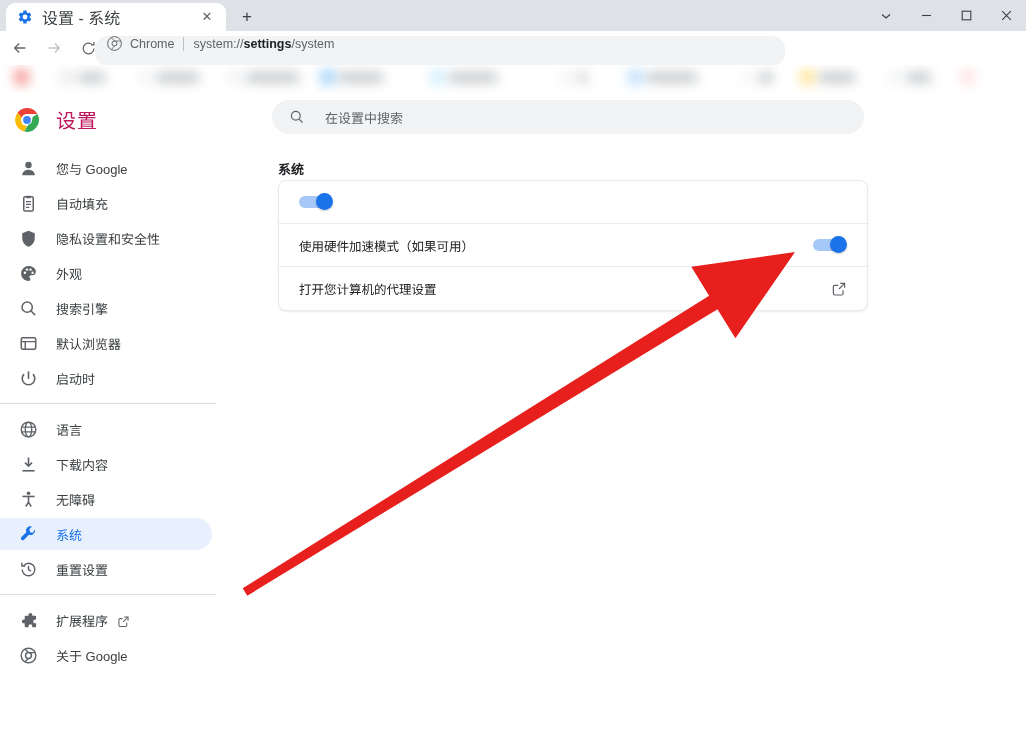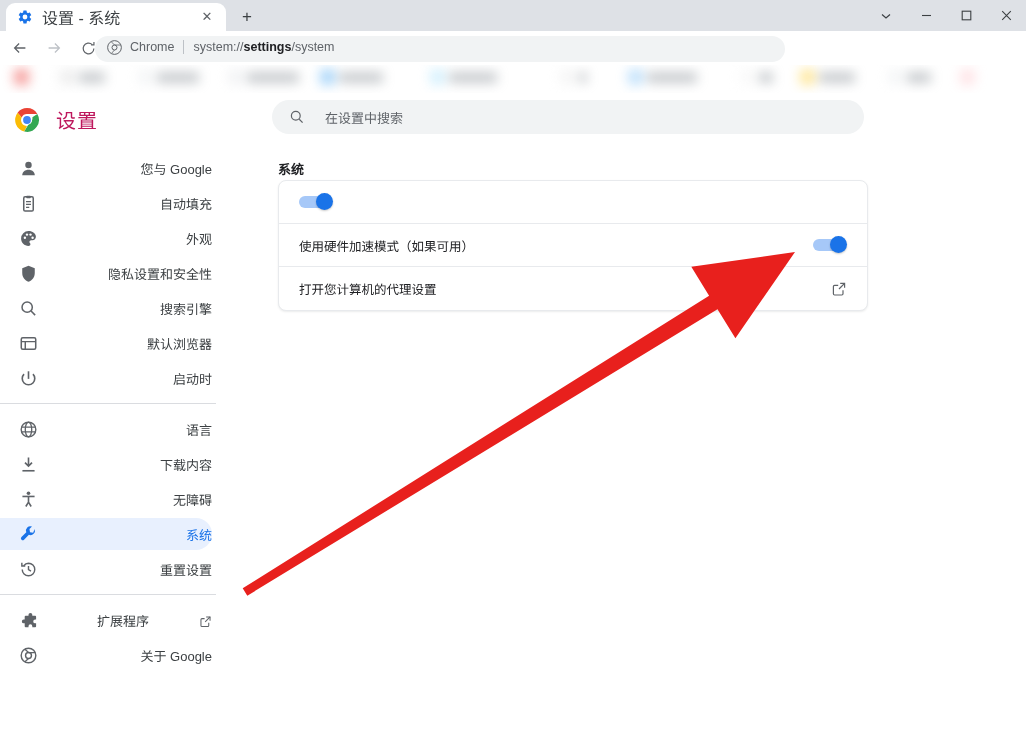--- a/index.html
+++ b/index.html
@@ -62,21 +62,21 @@
   }
   .nav-btn {
     width: 28px; height: 28px; margin-left: 6px;
     display: flex; align-items: center; justify-content: center;
     color: #5f6368; cursor: pointer; border-radius: 50%;
   }
   .nav-btn.disabled { color: #bdc1c6; }
   .omnibox {
     position: absolute; left: 95px; top: 5px; width: 690px; height: 26px;
     background: #f1f3f4; border-radius: 13px;
-    display: flex; align-items: flex-start; padding: 4px 12px;
+    display: flex; align-items: flex-end; padding: 15px 12px;
     cursor: text;
   }
   .chrome-mark { width: 15px; height: 15px; flex: 0 0 15px; }
   .omni-label {
     font-size: 12.5px; color: #5f6368; margin-left: 8px; white-space: nowrap;
   }
   .omni-sep {
     width: 1px; height: 14px; background: #bdc1c6; margin: 0 9px; flex: 0 0 1px;
   }
   .omni-url { font-size: 12.5px; white-space: nowrap; color: #5f6368; }
@@ -125,21 +125,20 @@
   .brand-logo { width: 26px; height: 26px; }
   .brand-text {
     margin-left: 16px; font-size: 20px; color: #be185d; letter-spacing: 1px;
   }
   .navlist { position: absolute; left: 0; top: 56px; width: 216px; }
   .navitem {
     position: relative; display: flex; align-items: center;
     height: 32px; margin: 3px 4px 3px 0;
     border-radius: 0 16px 16px 0; cursor: pointer;
     color: #3c4043;
-    justify-content: space-between;
   }
   .navitem .ico {
     width: 20px; height: 20px; margin-left: 18px; flex: 0 0 20px;
     display: flex; align-items: center; justify-content: center;
     color: #5f6368;
   }
   .navitem .lbl { margin-left: 18px; font-size: 13px; white-space: nowrap; }
   .navitem.active { background: #e8f0fe; }
   .navitem.active .ico, .navitem.active .lbl { color: #1a73e8; }
   .navitem .ext { margin-left: 9px; width: 13px; height: 13px; color: #5f6368; }
@@ -384,36 +383,36 @@
                 <rect x="5" y="3" width="10" height="15" rx="1.4" fill="none" stroke="currentColor" stroke-width="1.6"></rect>
                 <rect x="7.6" y="1.8" width="4.8" height="2.8" rx="0.8"></rect>
                 <path d="M7.4 8h5.2M7.4 11h5.2M7.4 14h3.4" stroke="currentColor" stroke-width="1.3"></path>
               </svg>
             </span>
             <span class="lbl">自动填充</span>
           </div>
           <div class="navitem">
             <span class="ico">
               <svg width="19" height="19" viewBox="0 0 20 20" fill="currentColor">
+                <path d="M10 1.8l6.6 2.6v5c0 4.3-2.8 7.9-6.6 9.2-3.8-1.3-6.6-4.9-6.6-9.2v-5z"></path>
+              </svg>
+            </span>
+            <span class="lbl">隐私设置和安全性</span>
+          </div>
+          <div class="navitem">
+            <span class="ico">
+              <svg width="19" height="19" viewBox="0 0 20 20" fill="currentColor">
                 <path d="M10 2.2A7.8 7.8 0 002.2 10c0 4.3 3.5 7.8 7.8 7.8 1.2 0 2-.8 2-1.8 0-.5-.2-.9-.5-1.2-.3-.3-.5-.7-.5-1.2 0-1 .8-1.8 1.8-1.8h1.4c2 0 3.6-1.6 3.6-3.6 0-3.4-3.5-6-7.8-6z" fill="currentColor"></path>
                 <circle cx="6.2" cy="9.2" r="1.25" fill="#fff"></circle>
                 <circle cx="8.4" cy="5.9" r="1.25" fill="#fff"></circle>
                 <circle cx="12.1" cy="5.9" r="1.25" fill="#fff"></circle>
                 <circle cx="14.3" cy="9.2" r="1.25" fill="#fff"></circle>
               </svg>
             </span>
             <span class="lbl">外观</span>
-          </div>
-          <div class="navitem">
-            <span class="ico">
-              <svg width="19" height="19" viewBox="0 0 20 20" fill="currentColor">
-                <path d="M10 1.8l6.6 2.6v5c0 4.3-2.8 7.9-6.6 9.2-3.8-1.3-6.6-4.9-6.6-9.2v-5z"></path>
-              </svg>
-            </span>
-            <span class="lbl">隐私设置和安全性</span>
           </div>
           <div class="navitem">
             <span class="ico">
               <svg width="19" height="19" viewBox="0 0 20 20" fill="currentColor">
                 <circle cx="8.6" cy="8.6" r="5.4" fill="none" stroke="currentColor" stroke-width="1.6"></circle>
                 <path d="M12.7 12.7L17 17" stroke="currentColor" stroke-width="1.6"></path>
               </svg>
             </span>
             <span class="lbl">搜索引擎</span>
           </div>

